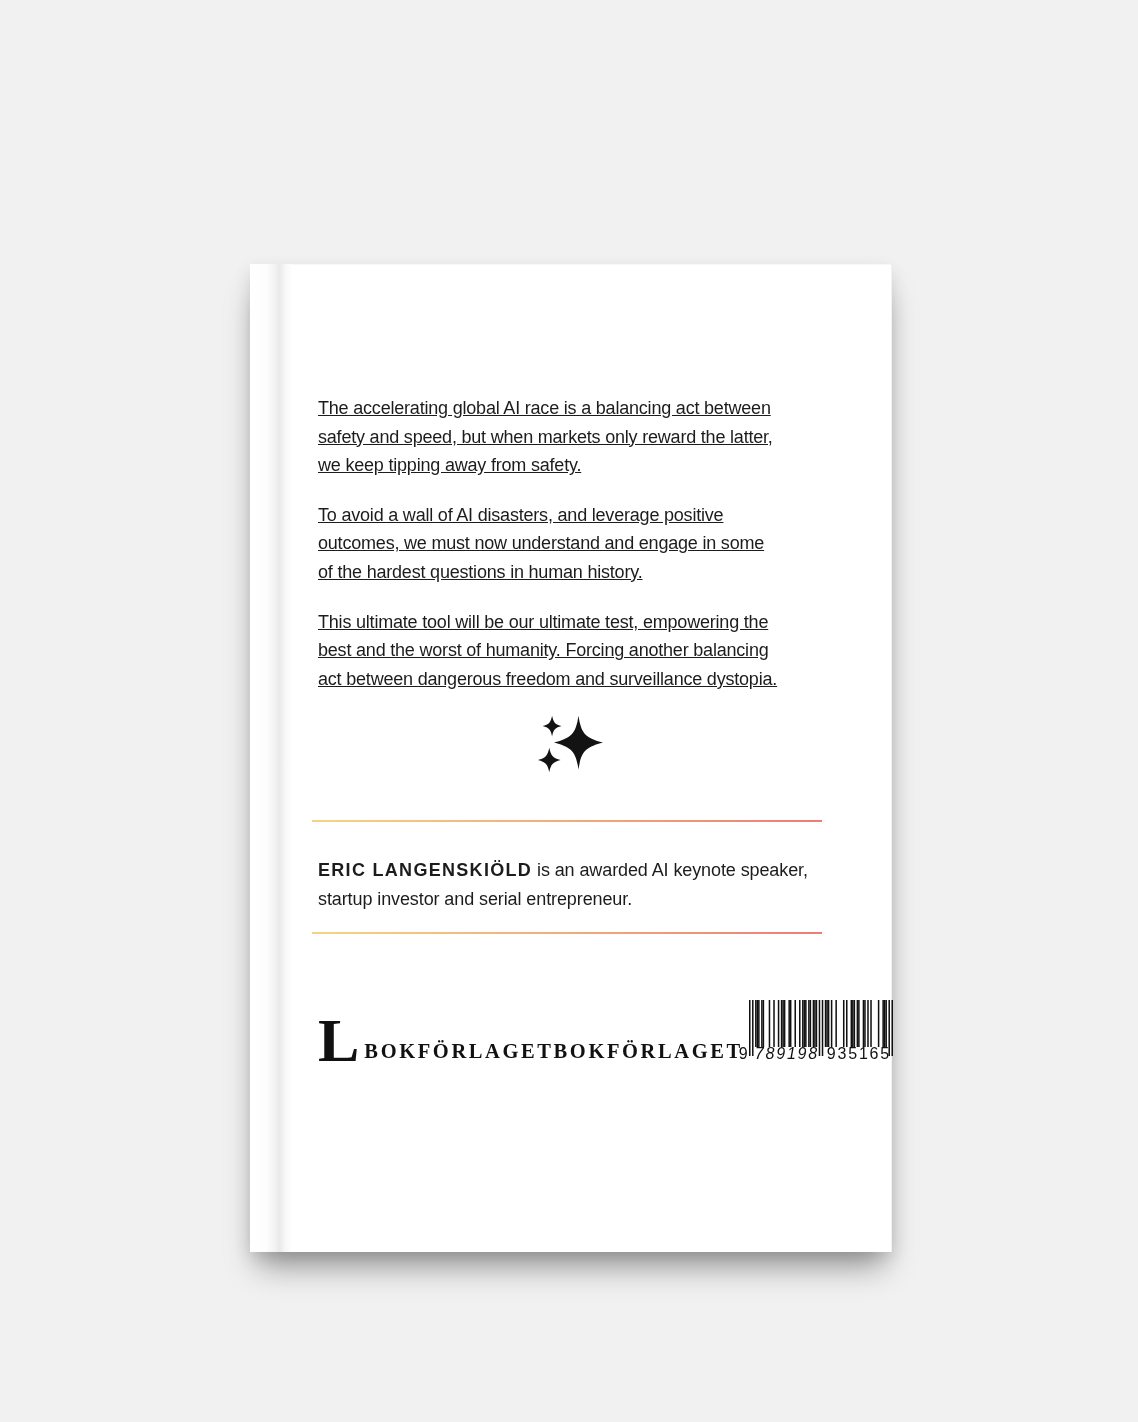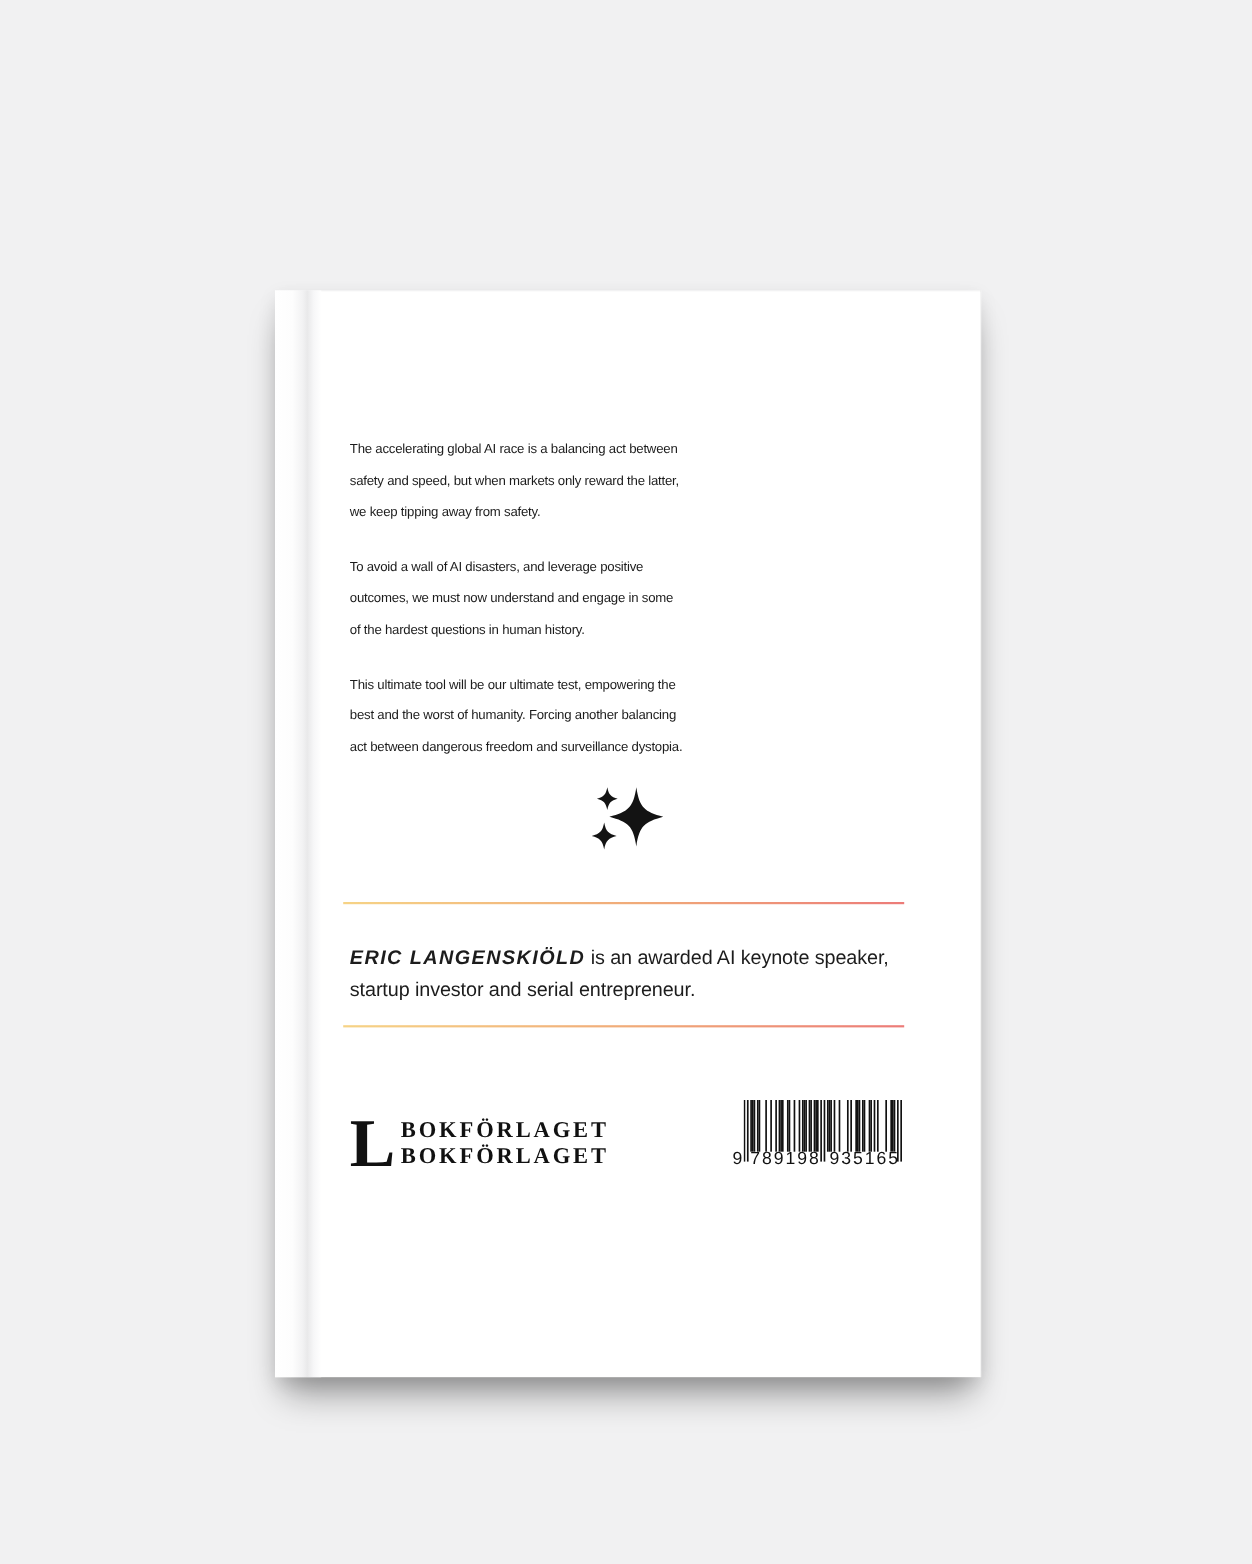--- a/index.html
+++ b/index.html
@@ -26,24 +26,25 @@
     background:linear-gradient(90deg,
       #ffffff 0%, #fdfdfd 38%, #f2f2f3 60%,
       #e9e9ea 70%, #f7f7f8 84%, #ffffff 100%);
   }
   .content{
     position:absolute;left:68px;top:0;width:504px;
     color:var(--ink,#1c1c1c);
   }
   .blurb p{
     margin:0 0 21px 0;
-    font-size:12px;
+    font-size:18px;
     line-height:28.6px;
     letter-spacing:-0.2px;
     white-space:pre;
+    text-decoration:underline;
   }
   .blurb{padding-top:130px;}
   .sparkle{
     display:block;
     width:66px;height:60px;
     margin:16px auto 0;
   }
   .sparkle svg{width:100%;height:100%;}
   .rule{
     height:2px;border:none;
@@ -57,40 +58,39 @@
   .rule-bottom{margin-top:18px;}
   .author{
     margin:34px 0 0 0;
     font-size:18px;line-height:28.6px;
     letter-spacing:-0.1px;
     white-space:pre-line;
   }
   .author strong{
     font-weight:700;
     letter-spacing:1.3px;
-    font-style:italic;
   }
   .footer{
     margin-top:66px;
     display:flex;
     justify-content:space-between;
     align-items:flex-end;
   }
   .publisher{
     display:flex;align-items:flex-end;
     font-family:"Liberation Serif",serif;
     color:#111;
   }
   .pub-initial{
     font-size:62px;line-height:46px;
     font-weight:700;
     margin-right:5px;
   }
   .pub-lines{
-    display:flex;flex-direction:column;
+    display:flex;
     font-size:20.5px;line-height:23px;
     font-weight:600;
     letter-spacing:2.6px;
   }
   .barcode{
     position:relative;
     width:152px;height:62px;
     margin-bottom:1px;
   }
   .barcode svg{
@@ -98,21 +98,21 @@
     width:144px;height:58px;
     fill:#111;
   }
   .bc-digits{
     position:absolute;left:0;right:0;bottom:-1px;height:17px;
     font-size:16px;letter-spacing:1.8px;
     color:#111;
   }
   .bc-digits span{position:absolute;bottom:0;}
   .bc-lead{left:-4px;letter-spacing:0;}
-  .bc-left{left:12px;width:62px;text-align:center;}
+  .bc-left{left:12px;width:62px;text-align:center;font-style:italic;}
   .bc-right{left:84px;width:62px;text-align:right;}
 </style>
 </head>
 <body>
 
 <div class="stage" style="--bg: #f1f1f2; --cover: #ffffff; --ink: #1c1c1c; --rule-start: #f6d386; --rule-mid: #f0a878; --rule-end: #ec7b78;">
   <div class="book">
     <div class="spine"></div>
     <div class="content">
 

